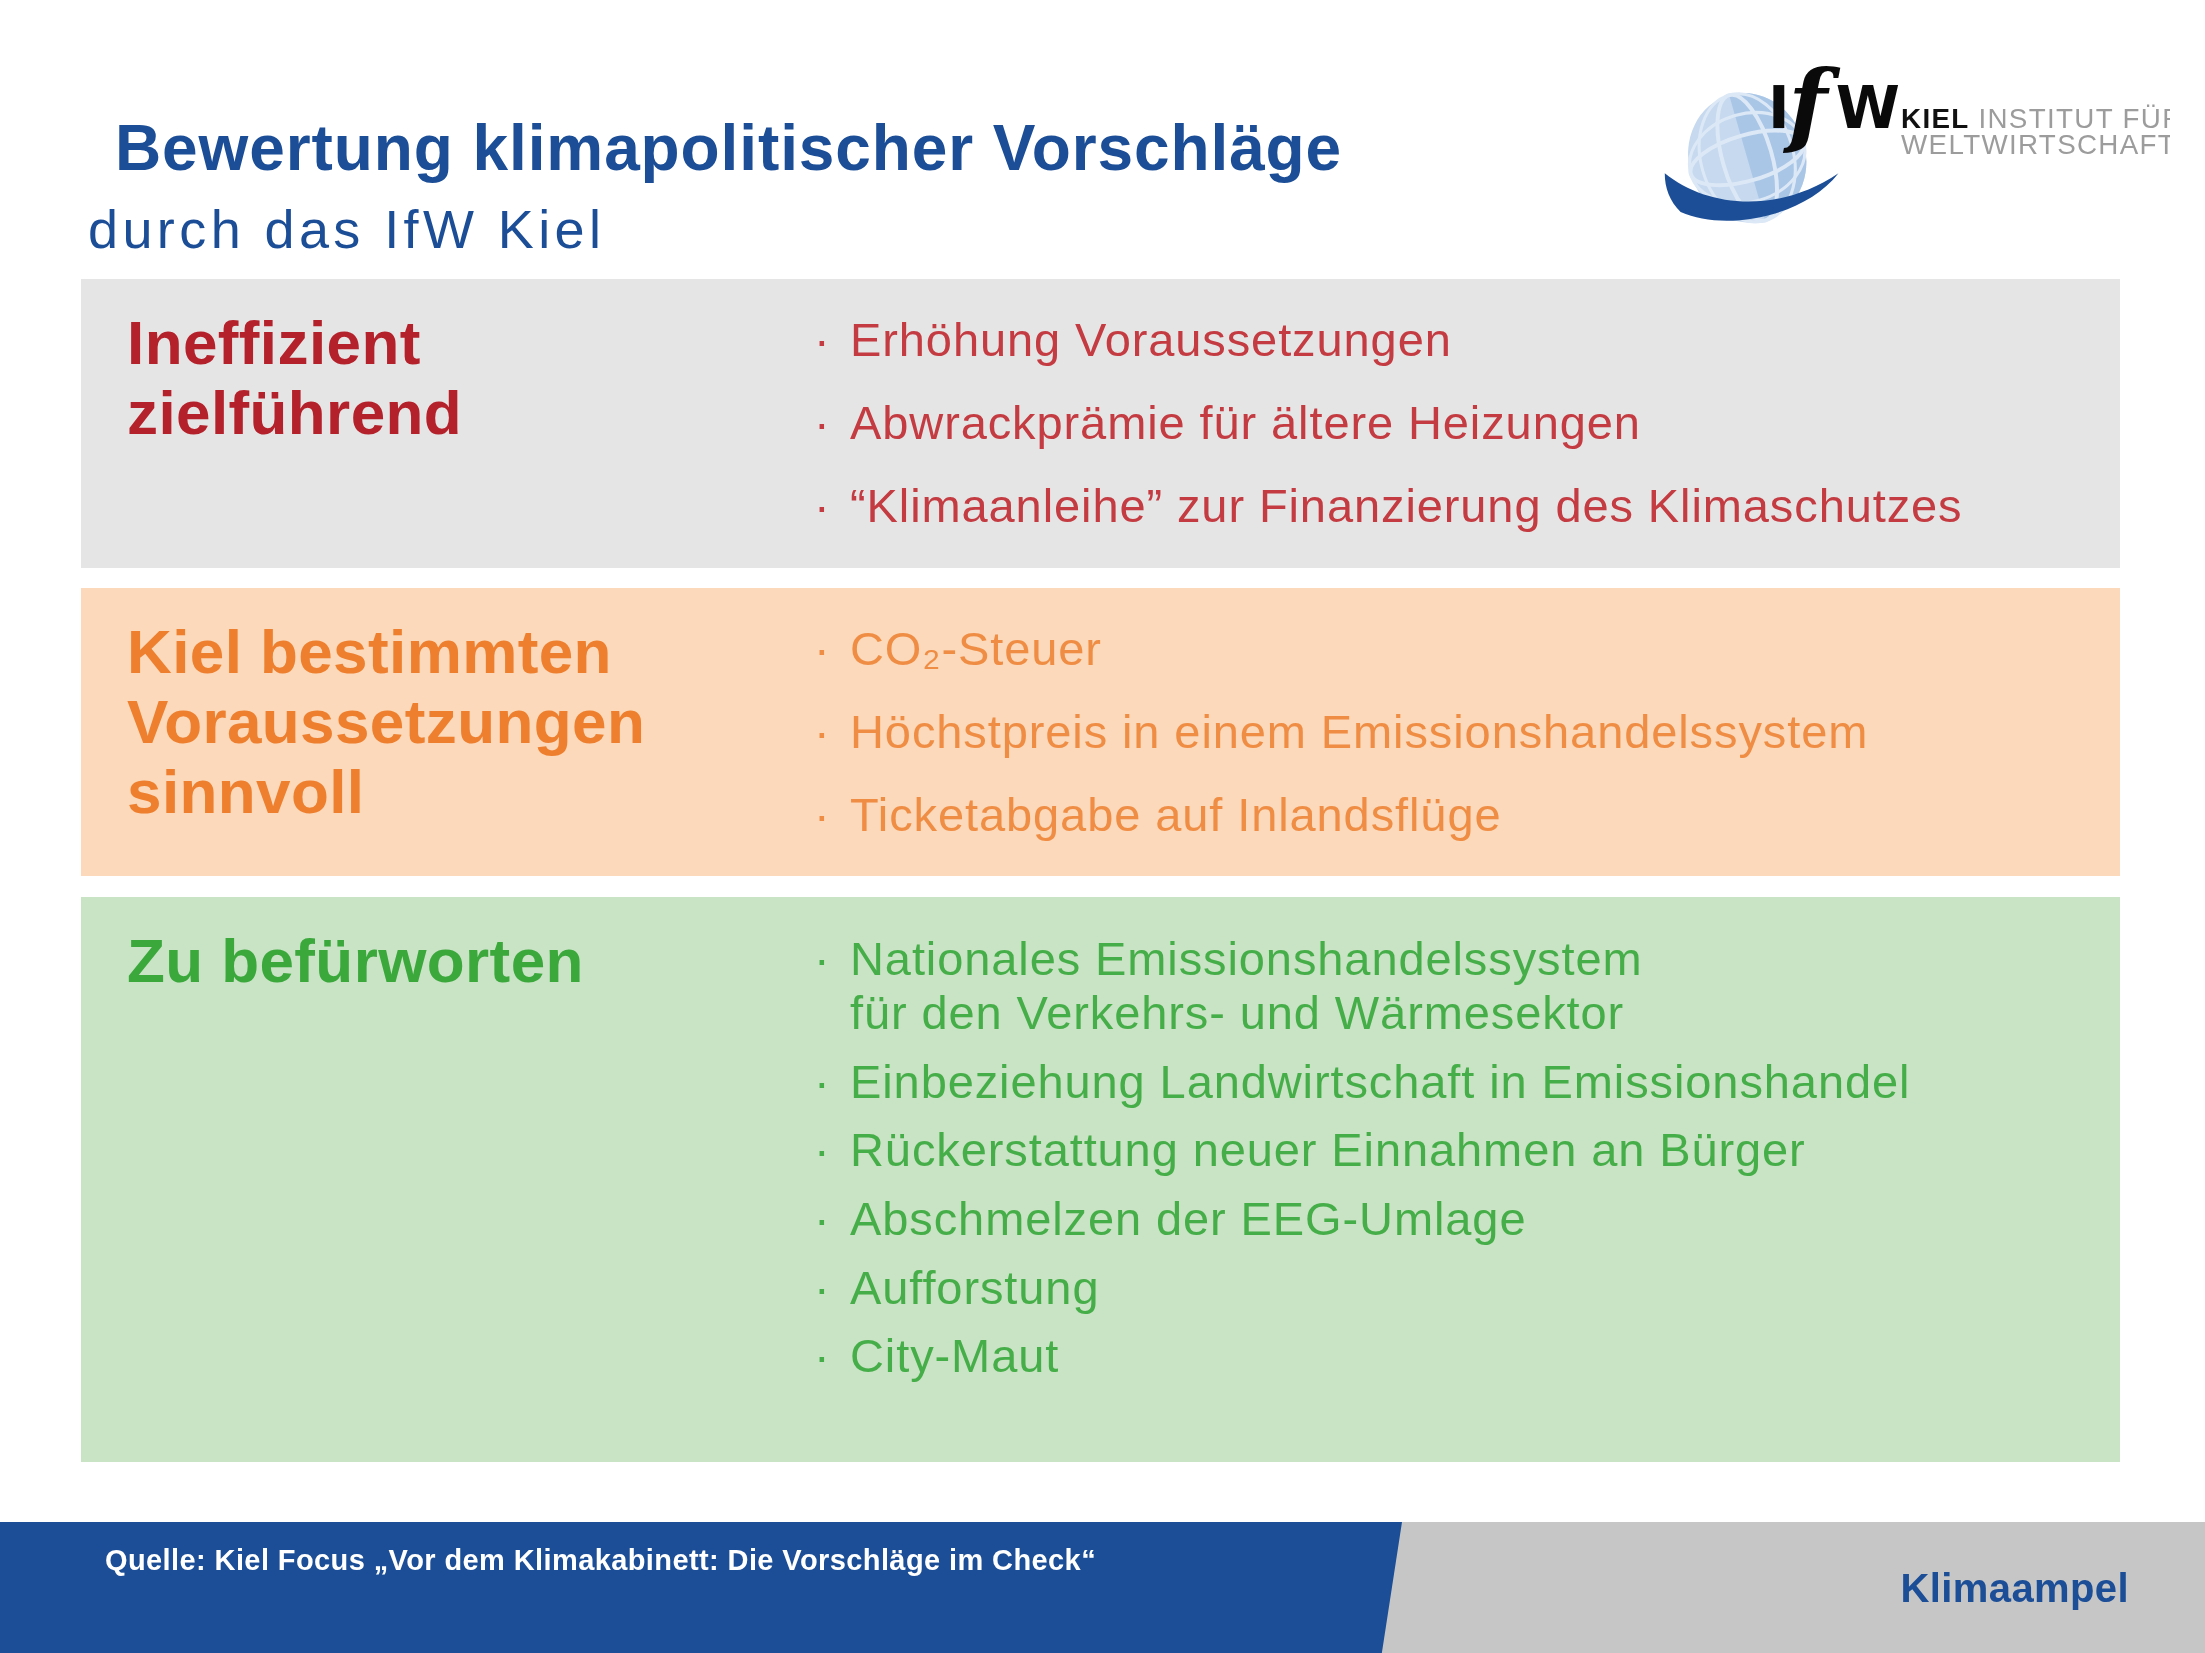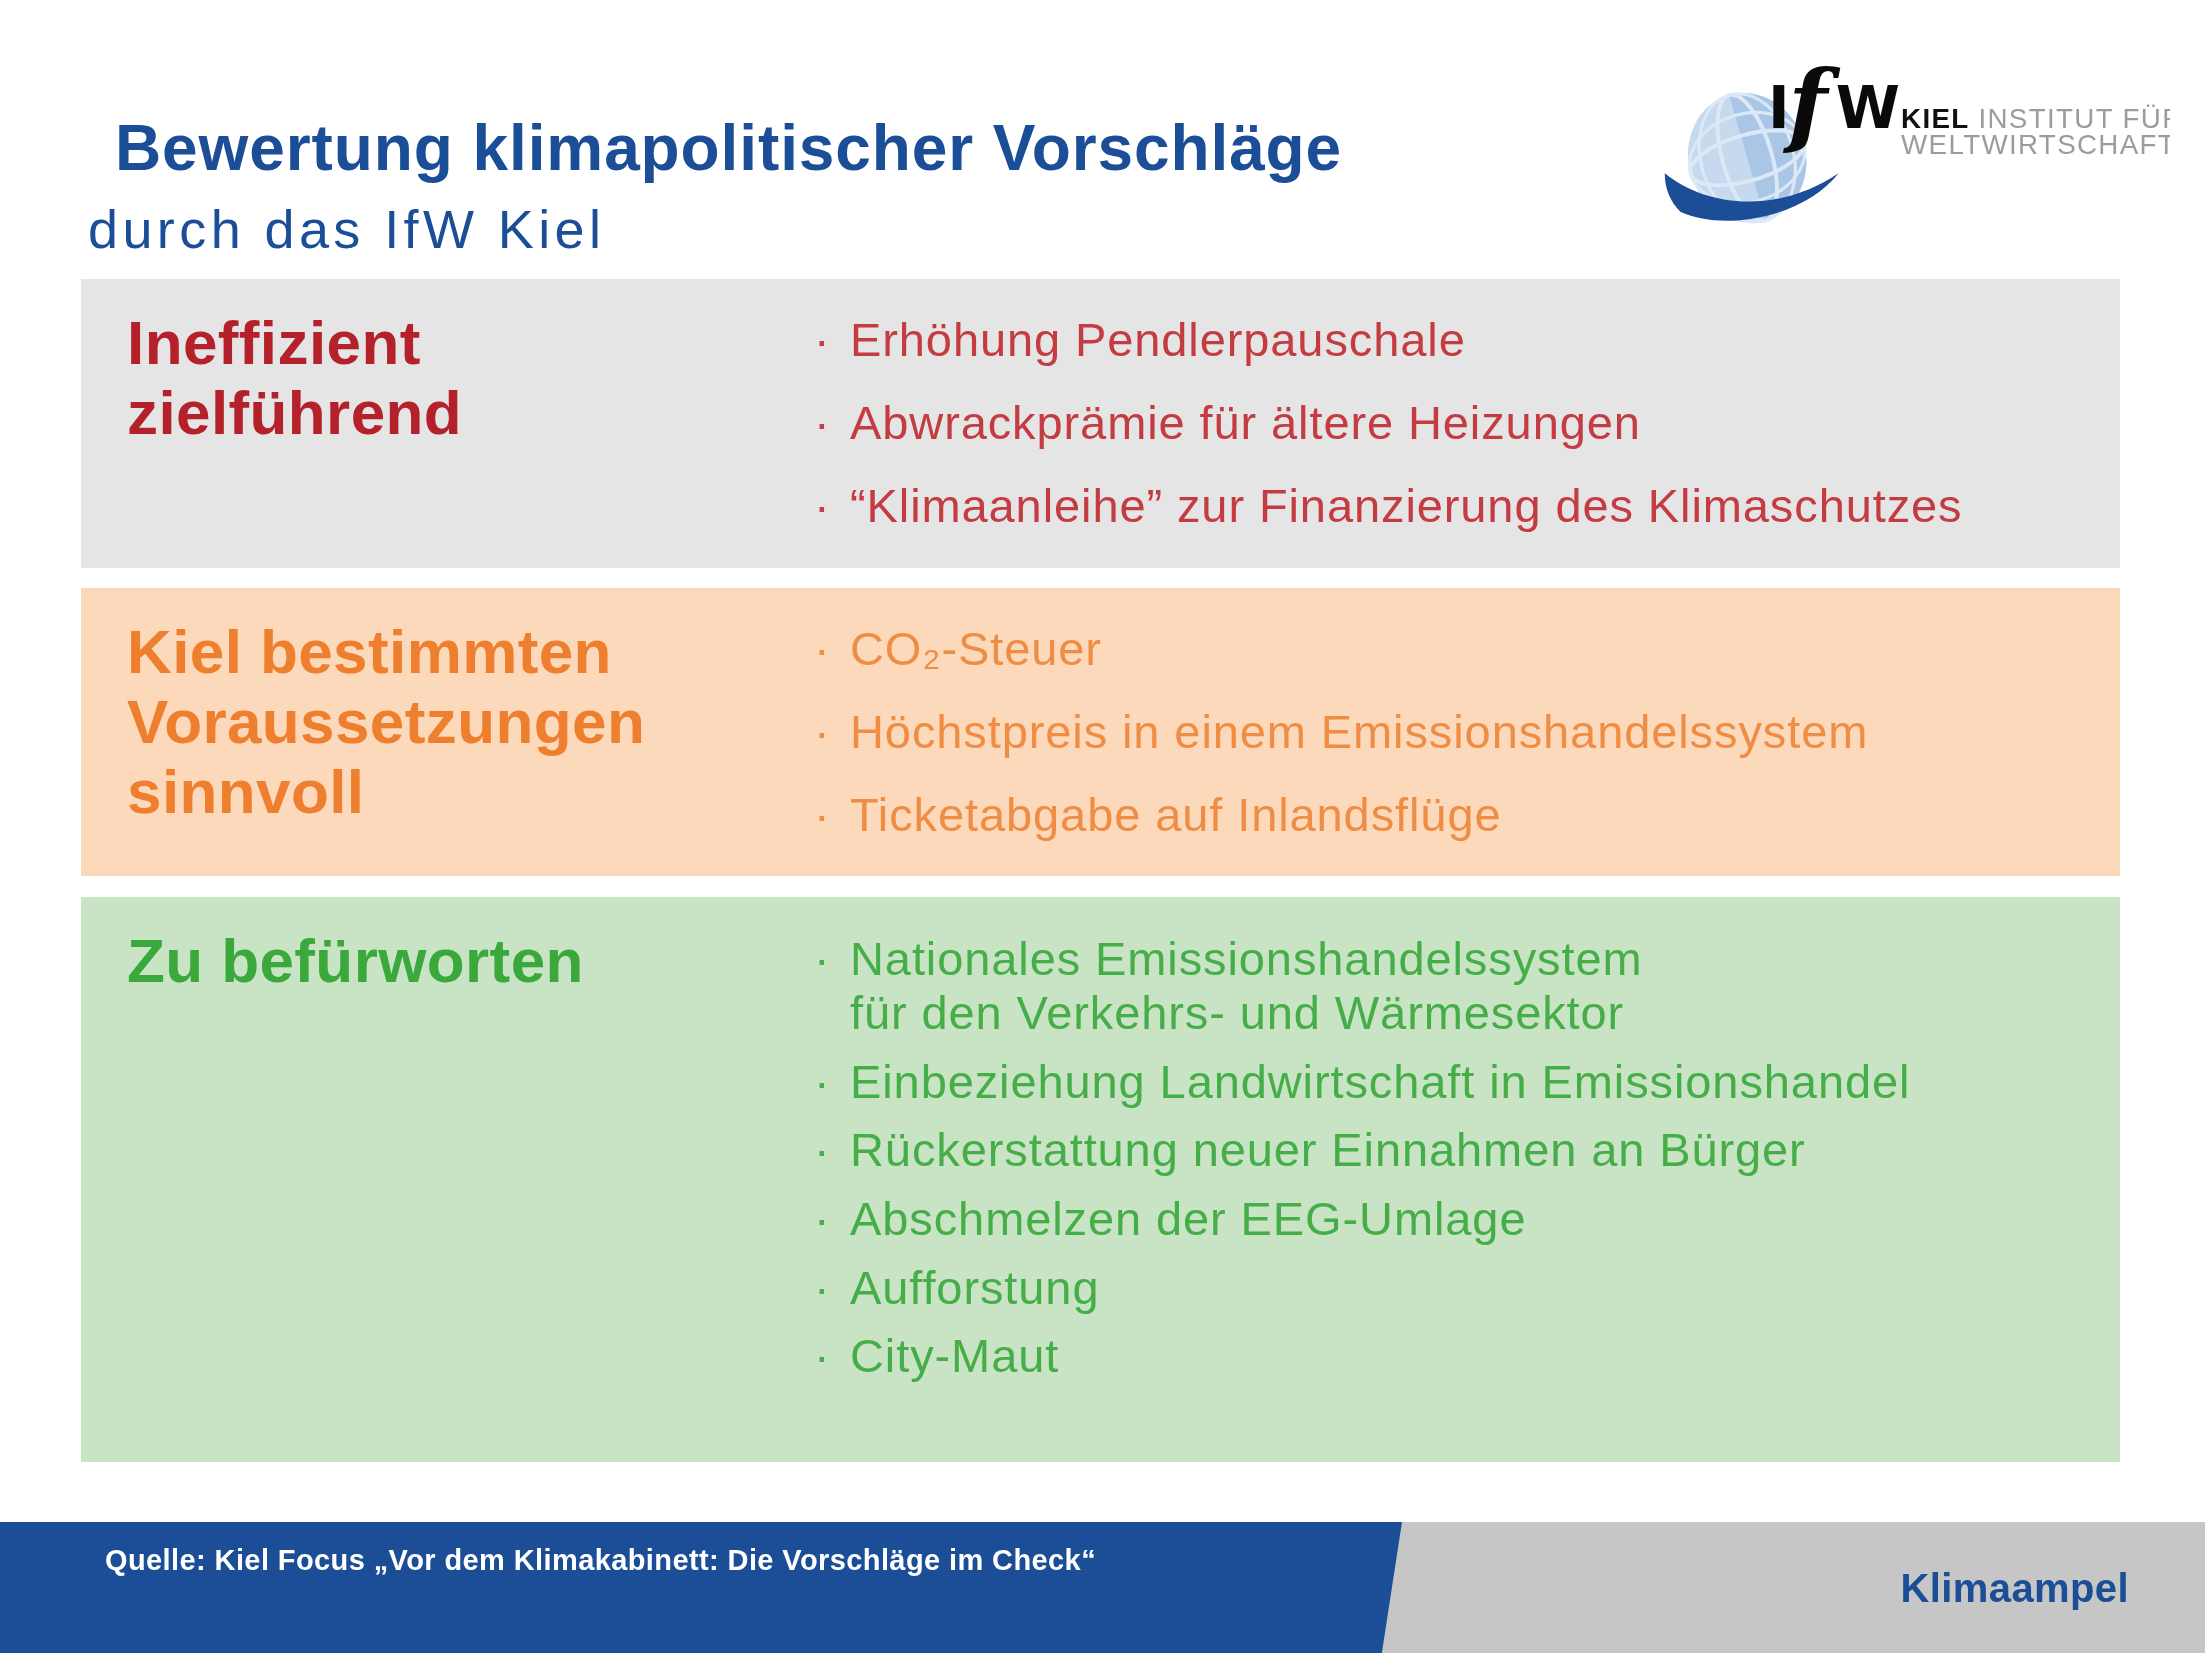--- a/index.html
+++ b/index.html
@@ -79,21 +79,21 @@
 </svg>
 
 <section class="panel rot">
   <div class="panel-header">
     <div>Ineffizient</div>
     <div>zielführend</div>
   </div>
   <div class="panel-items">
     <div class="item">
         <span class="bullet">·</span>
-        <span class="itxt">Erhöhung Pendlerpauschale</span>
+        <span class="itxt">Erhöhung Voraussetzungen</span>
       </div>
     <div class="item">
         <span class="bullet">·</span>
         <span class="itxt">Abwrackprämie für ältere Heizungen</span>
       </div>
     <div class="item">
         <span class="bullet">·</span>
         <span class="itxt">“Klimaanleihe” zur Finanzierung des Klimaschutzes</span>
       </div>
   </div>

